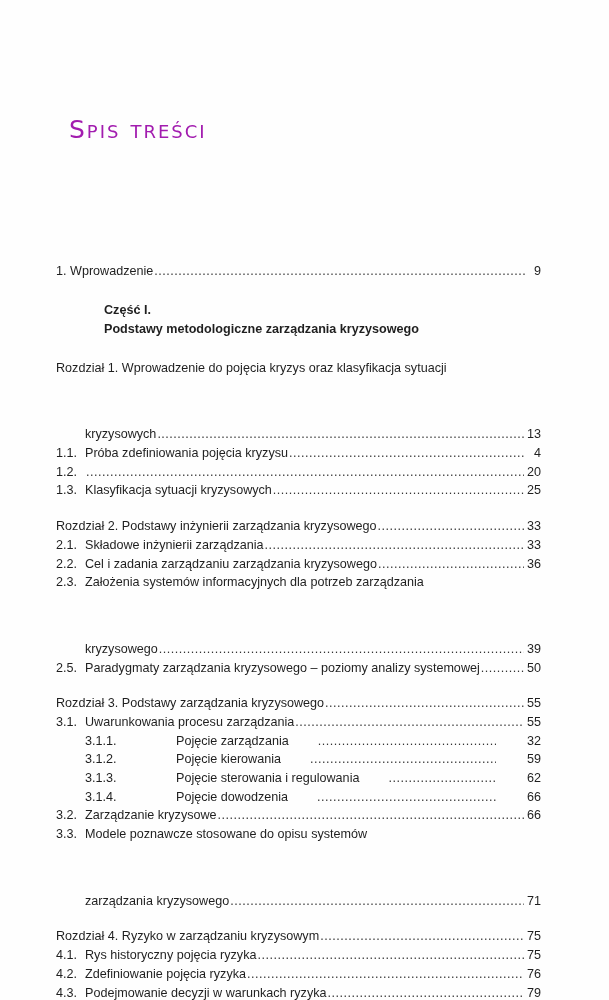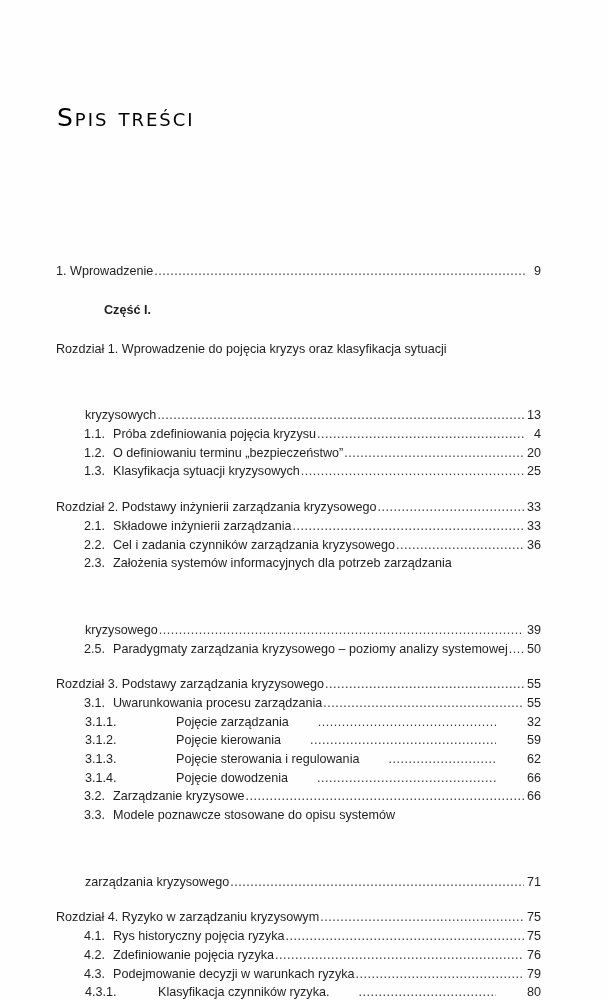--- a/index.html
+++ b/index.html
@@ -16,44 +16,44 @@
       color: #1f1f1f;
     }
     .page-title {
       position: absolute;
       left: 57px;
       top: 103px;
       font-family: "DejaVu Sans", sans-serif;
       font-size: 25px;
       letter-spacing: 2px;
       font-weight: normal;
-      color: #000000;
+      color: #a21caf;
       font-variant: small-caps;
-      margin: 0;
+      margin: 12px;
     }
     .toc {
       position: absolute;
       left: 56px;
       top: 262px;
       width: 485px;
     }
     .row {
       position: relative;
       display: flex;
       align-items: baseline;
       font-size: 12.6px;
       line-height: 18.7px;
       height: 18.7px;
       white-space: nowrap;
       overflow: hidden;
     }
     .row .num {
       flex: 0 0 auto;
     }
-    .row .lvl1-num { width: 29px; margin-left: 28px; }
+    .row .lvl1-num { width: 29px; }
     .row .lvl2-num { width: 45px; }
     .row.indent2 { padding-left: 29px; gap: 28px; }
     .row.cont { padding-left: 29px; margin-top: 48px; }
     .row .title { flex: 0 0 auto; }
     .row .leader {
       flex: 1 1 auto;
       overflow: hidden;
       margin: 0 3px 0 1px;
       color: #333;
       letter-spacing: 0.5px;
@@ -87,20 +87,21 @@
 
   <div class="row">
     <span class="num">1.</span>&nbsp;<span class="title">Wprowadzenie</span>
     <span class="leader"></span>
     <span class="page">9</span>
   </div>
 
   <div class="gap-lg"></div>
 
   <div class="part-label">Część I.</div>
+  <div class="part-title">Podstawy metodologiczne zarządzania kryzysowego</div>
 
   <div class="gap-lg"></div>
 
   <div>
     <div class="row noleader">
       <span class="title">Rozdział 1. Wprowadzenie do pojęcia kryzys oraz klasyfikacja sytuacji</span>
       <span class="leader"></span>
     </div>
     <div class="row cont">
       <span class="title">kryzysowych</span>
@@ -108,21 +109,20 @@
       <span class="page">13</span>
     </div>
     <div class="row">
       <span class="num lvl1-num">1.1.</span>
       <span class="title">Próba zdefiniowania pojęcia kryzysu</span>
       <span class="leader"></span>
       <span class="page">4</span>
     </div>
     <div class="row">
       <span class="num lvl1-num">1.2.</span>
-      <span class="title">O definiowaniu terminu „bezpieczeństwo”</span>
       <span class="leader"></span>
       <span class="page">20</span>
     </div>
     <div class="row">
       <span class="num lvl1-num">1.3.</span>
       <span class="title">Klasyfikacja sytuacji kryzysowych</span>
       <span class="leader"></span>
       <span class="page">25</span>
     </div>
   </div>
@@ -136,21 +136,21 @@
       <span class="page">33</span>
     </div>
     <div class="row">
       <span class="num lvl1-num">2.1.</span>
       <span class="title">Składowe inżynierii zarządzania</span>
       <span class="leader"></span>
       <span class="page">33</span>
     </div>
     <div class="row">
       <span class="num lvl1-num">2.2.</span>
-      <span class="title">Cel i zadania czynników zarządzania kryzysowego</span>
+      <span class="title">Cel i zadania zarządzaniu zarządzania kryzysowego</span>
       <span class="leader"></span>
       <span class="page">36</span>
     </div>
     <div class="row noleader">
       <span class="num lvl1-num">2.3.</span>
       <span class="title">Założenia systemów informacyjnych dla potrzeb zarządzania</span>
       <span class="leader"></span>
     </div>
     <div class="row cont">
       <span class="title">kryzysowego</span>

